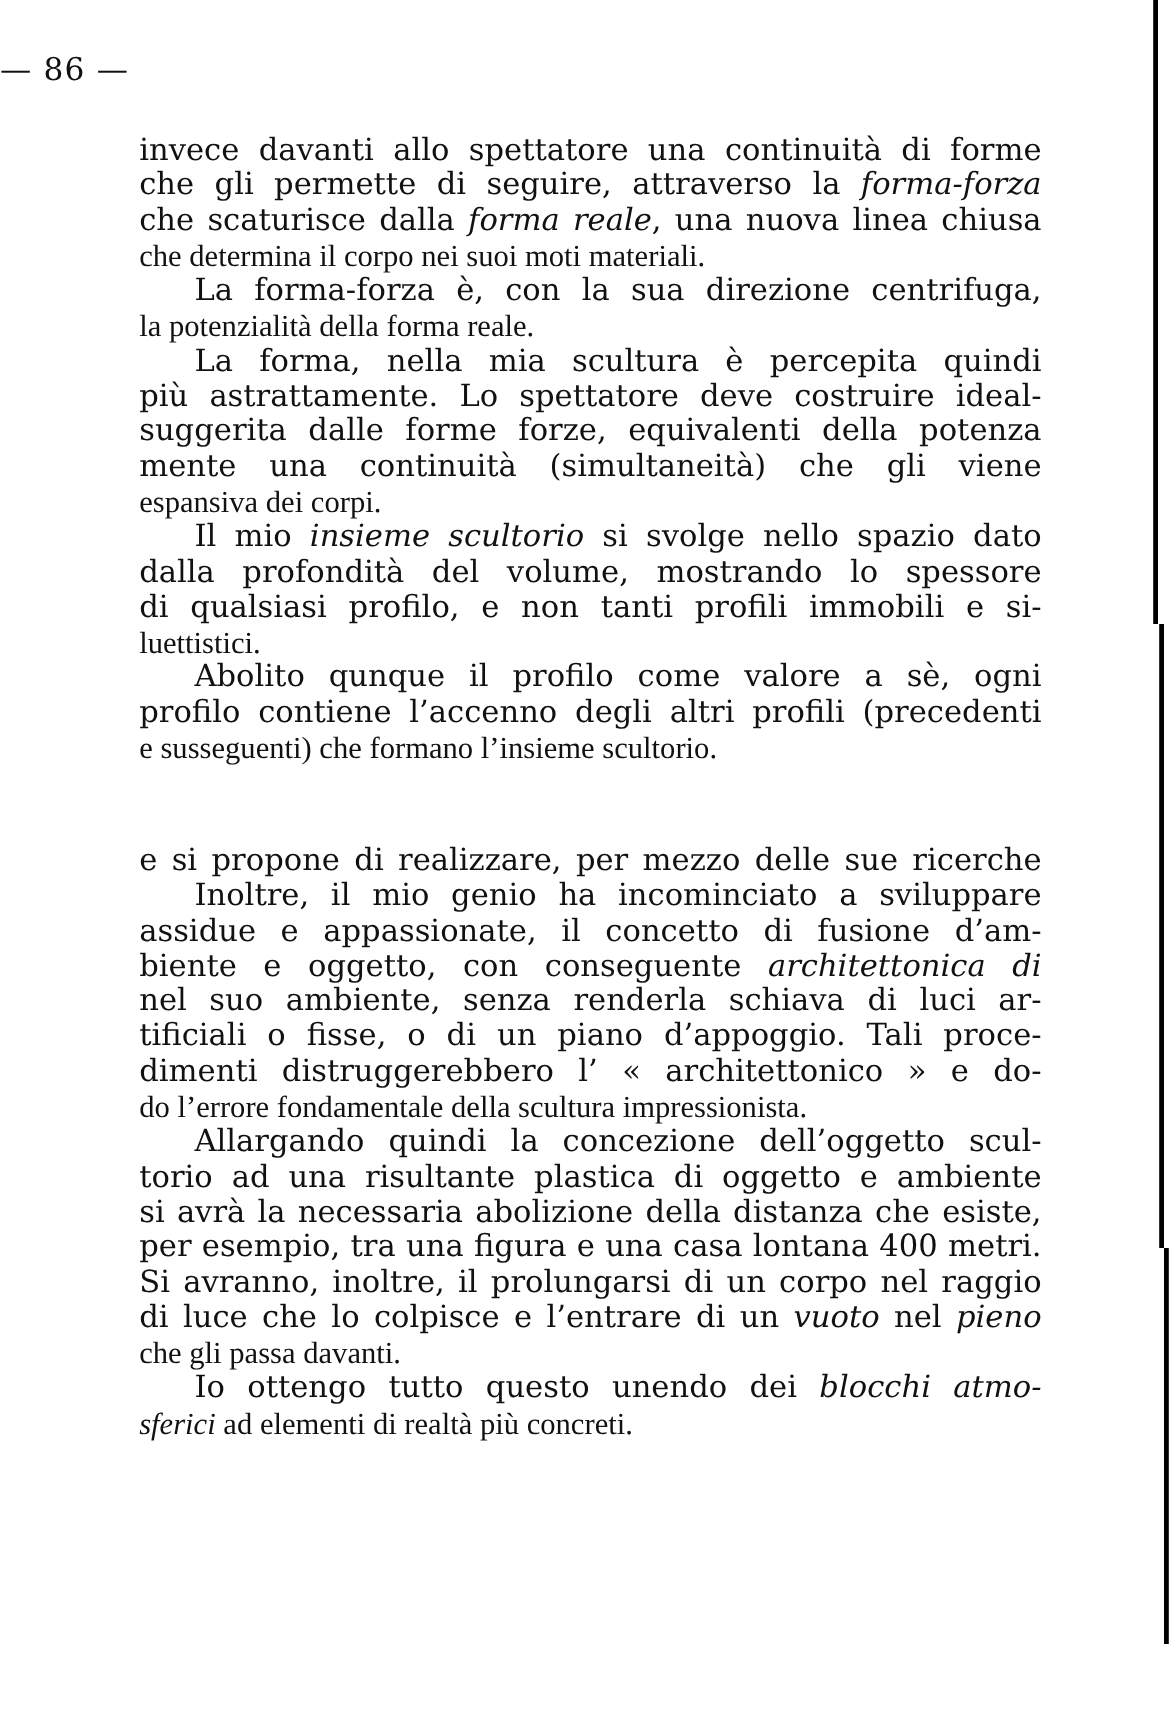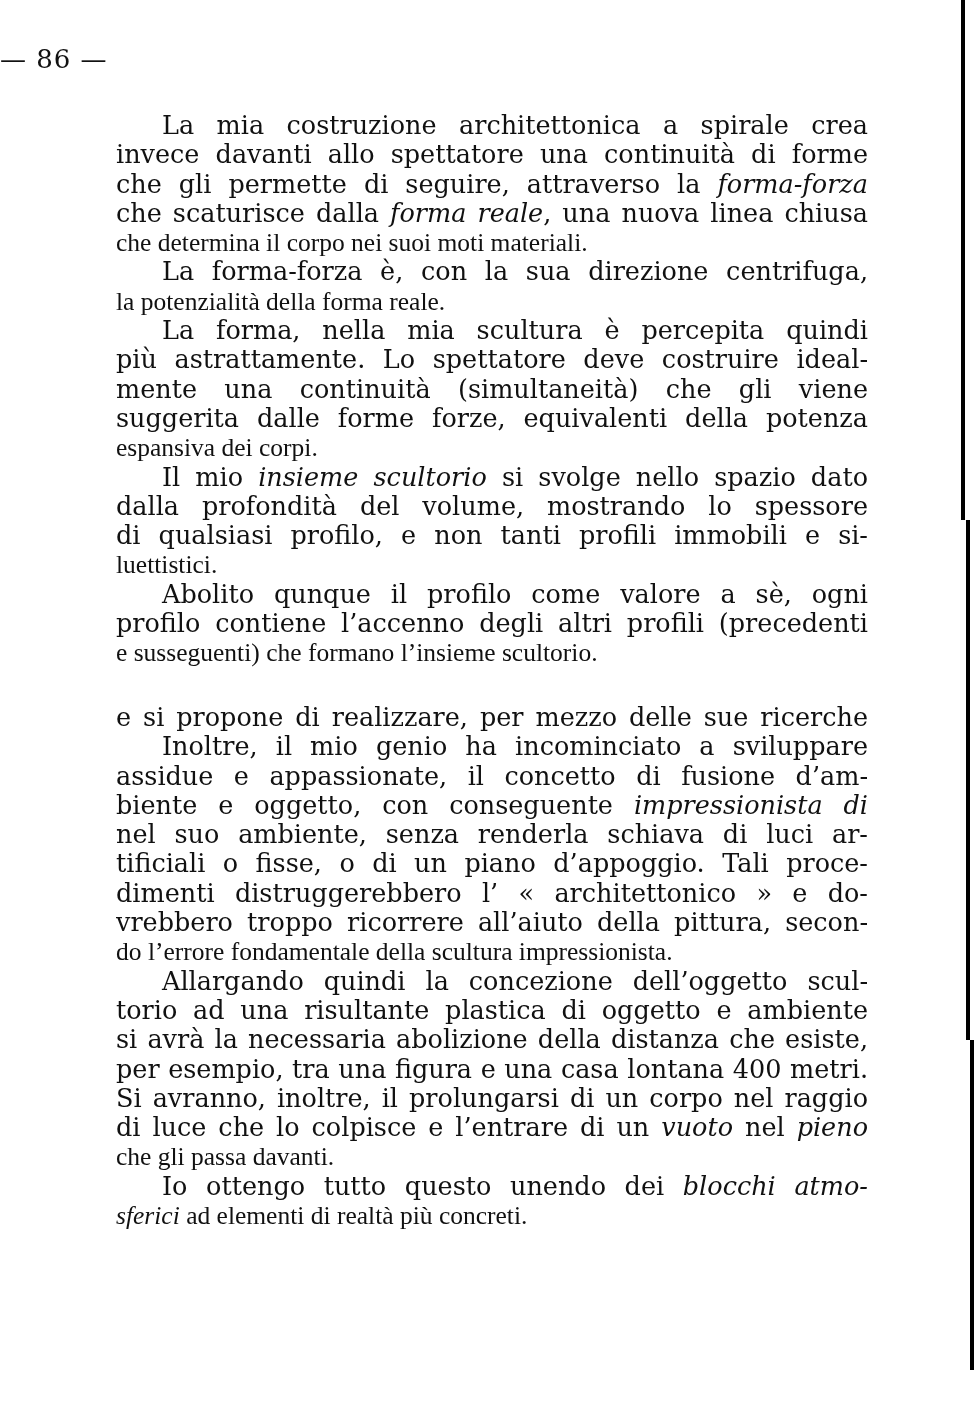--- a/index.html
+++ b/index.html
@@ -62,49 +62,47 @@
 </head>
 <body>
 
 <div class="page-edge top"></div>
 <div class="page-edge mid"></div>
 <div class="page-edge bot"></div>
 
 <div class="page-number">— 86 —</div>
 
 <div class="text-block" id="block-1">
-    <div class="line indent"><span class="seg">La mia costruzione architettonica a spirale crea</span></div>
     <div class="line"><span class="seg">invece davanti allo spettatore una continuità di forme</span></div>
     <div class="line"><span class="seg">che gli permette di seguire, attraverso la </span><span class="seg italic">forma-forza</span></div>
     <div class="line"><span class="seg">che scaturisce dalla </span><span class="seg italic">forma reale</span><span class="seg">, una nuova linea chiusa</span></div>
     <div class="line last"><span class="seg">che determina il corpo nei suoi moti materiali.</span></div>
     <div class="line indent"><span class="seg">La forma-forza è, con la sua direzione centrifuga,</span></div>
     <div class="line last"><span class="seg">la potenzialità della forma reale.</span></div>
     <div class="line indent"><span class="seg">La forma, nella mia scultura è percepita quindi</span></div>
     <div class="line"><span class="seg">più astrattamente. Lo spettatore deve costruire ideal-</span></div>
+    <div class="line"><span class="seg">suggerita dalle forme forze, equivalenti della potenza</span></div>
     <div class="line"><span class="seg">mente una continuità (simultaneità) che gli viene</span></div>
-    <div class="line"><span class="seg">suggerita dalle forme forze, equivalenti della potenza</span></div>
     <div class="line last"><span class="seg">espansiva dei corpi.</span></div>
     <div class="line indent"><span class="seg">Il mio </span><span class="seg italic">insieme scultorio</span><span class="seg"> si svolge nello spazio dato</span></div>
     <div class="line"><span class="seg">dalla profondità del volume, mostrando lo spessore</span></div>
     <div class="line"><span class="seg">di qualsiasi profilo, e non tanti profili immobili e si-</span></div>
     <div class="line last"><span class="seg">luettistici.</span></div>
     <div class="line indent"><span class="seg">Abolito qunque il profilo come valore a sè, ogni</span></div>
     <div class="line"><span class="seg">profilo contiene l’accenno degli altri profili (precedenti</span></div>
     <div class="line last"><span class="seg">e susseguenti) che formano l’insieme scultorio.</span></div>
   </div>
 <div class="text-block" id="block-2">
     <div class="line"><span class="seg">e si propone di realizzare, per mezzo delle sue ricerche</span></div>
     <div class="line indent"><span class="seg">Inoltre, il mio genio ha incominciato a sviluppare</span></div>
     <div class="line"><span class="seg">assidue e appassionate, il concetto di fusione d’am-</span></div>
-    <div class="line"><span class="seg">biente e oggetto, con conseguente </span><span class="seg italic">impressionista di</span></div>
+    <div class="line"><span class="seg">biente e oggetto, con conseguente </span><span class="seg italic">architettonica di</span></div>
     <div class="line"><span class="seg">nel suo ambiente, senza renderla schiava di luci ar-</span></div>
     <div class="line"><span class="seg">tificiali o fisse, o di un piano d’appoggio. Tali proce-</span></div>
     <div class="line"><span class="seg">dimenti distruggerebbero l’ « architettonico » e do-</span></div>
-    <div class="line"><span class="seg">vrebbero troppo ricorrere all’aiuto della pittura, secon-</span></div>
     <div class="line last"><span class="seg">do l’errore fondamentale della scultura impressionista.</span></div>
     <div class="line indent"><span class="seg">Allargando quindi la concezione dell’oggetto scul-</span></div>
     <div class="line"><span class="seg">torio ad una risultante plastica di oggetto e ambiente</span></div>
     <div class="line"><span class="seg">si avrà la necessaria abolizione della distanza che esiste,</span></div>
     <div class="line"><span class="seg">per esempio, tra una figura e una casa lontana 400 metri.</span></div>
     <div class="line"><span class="seg">Si avranno, inoltre, il prolungarsi di un corpo nel raggio</span></div>
     <div class="line"><span class="seg">di luce che lo colpisce e l’entrare di un </span><span class="seg italic">vuoto</span><span class="seg"> nel </span><span class="seg italic">pieno</span></div>
     <div class="line last"><span class="seg">che gli passa davanti.</span></div>
     <div class="line indent"><span class="seg">Io ottengo tutto questo unendo dei </span><span class="seg italic">blocchi atmo-</span></div>
     <div class="line last"><span class="seg italic">sferici</span><span class="seg"> ad elementi di realtà più concreti.</span></div>

